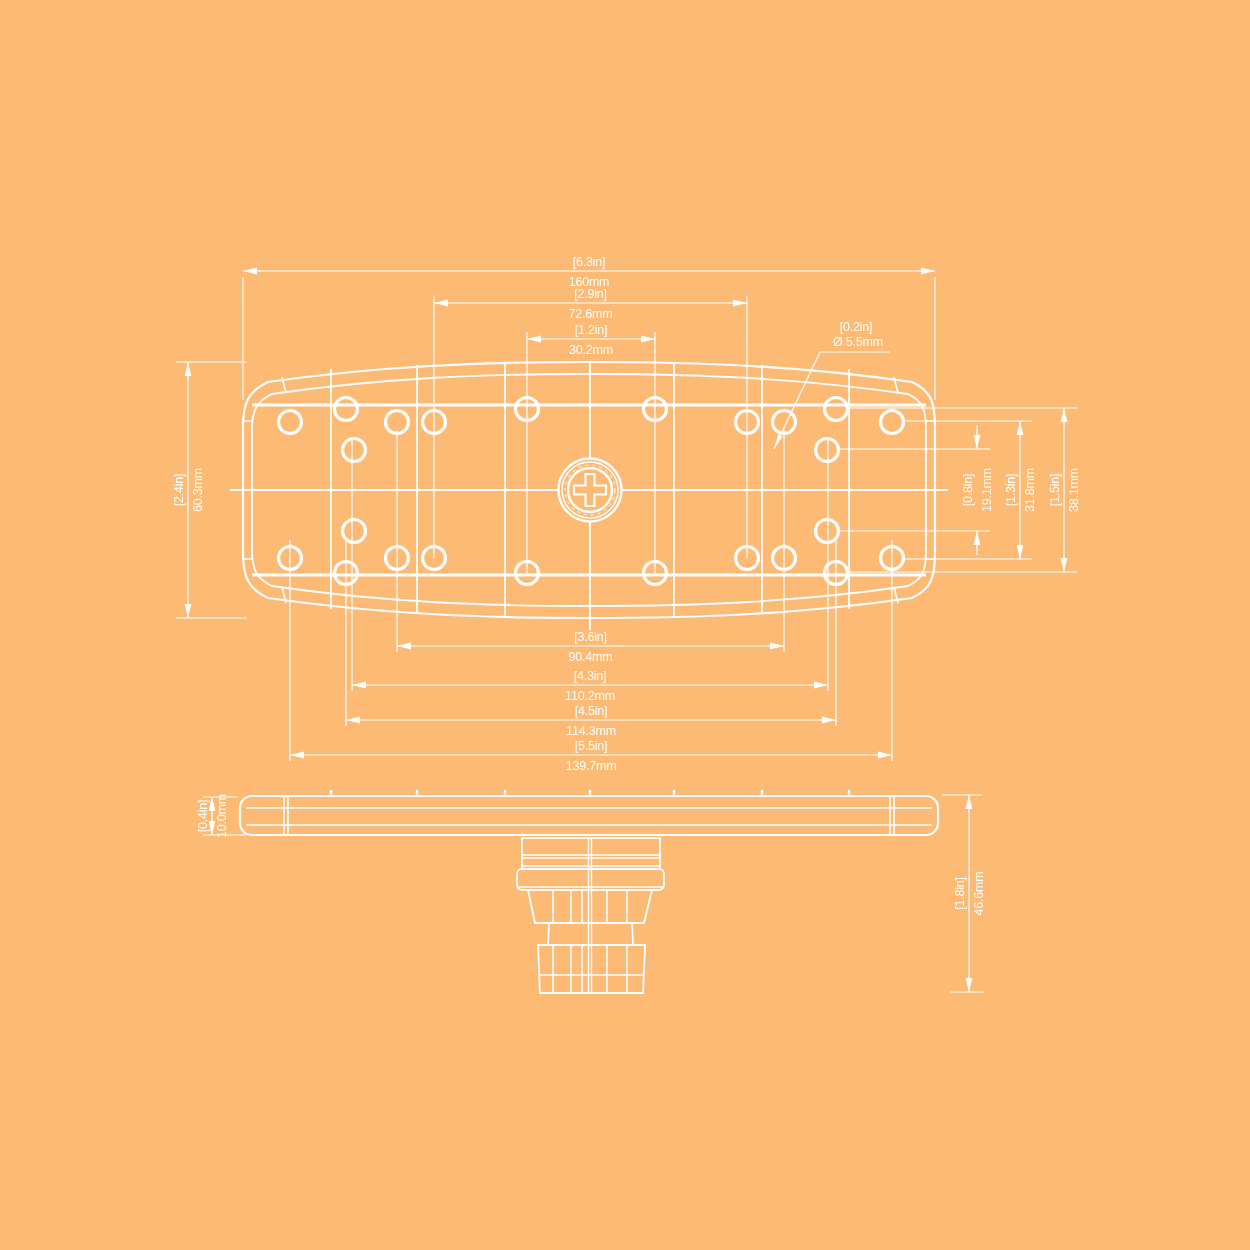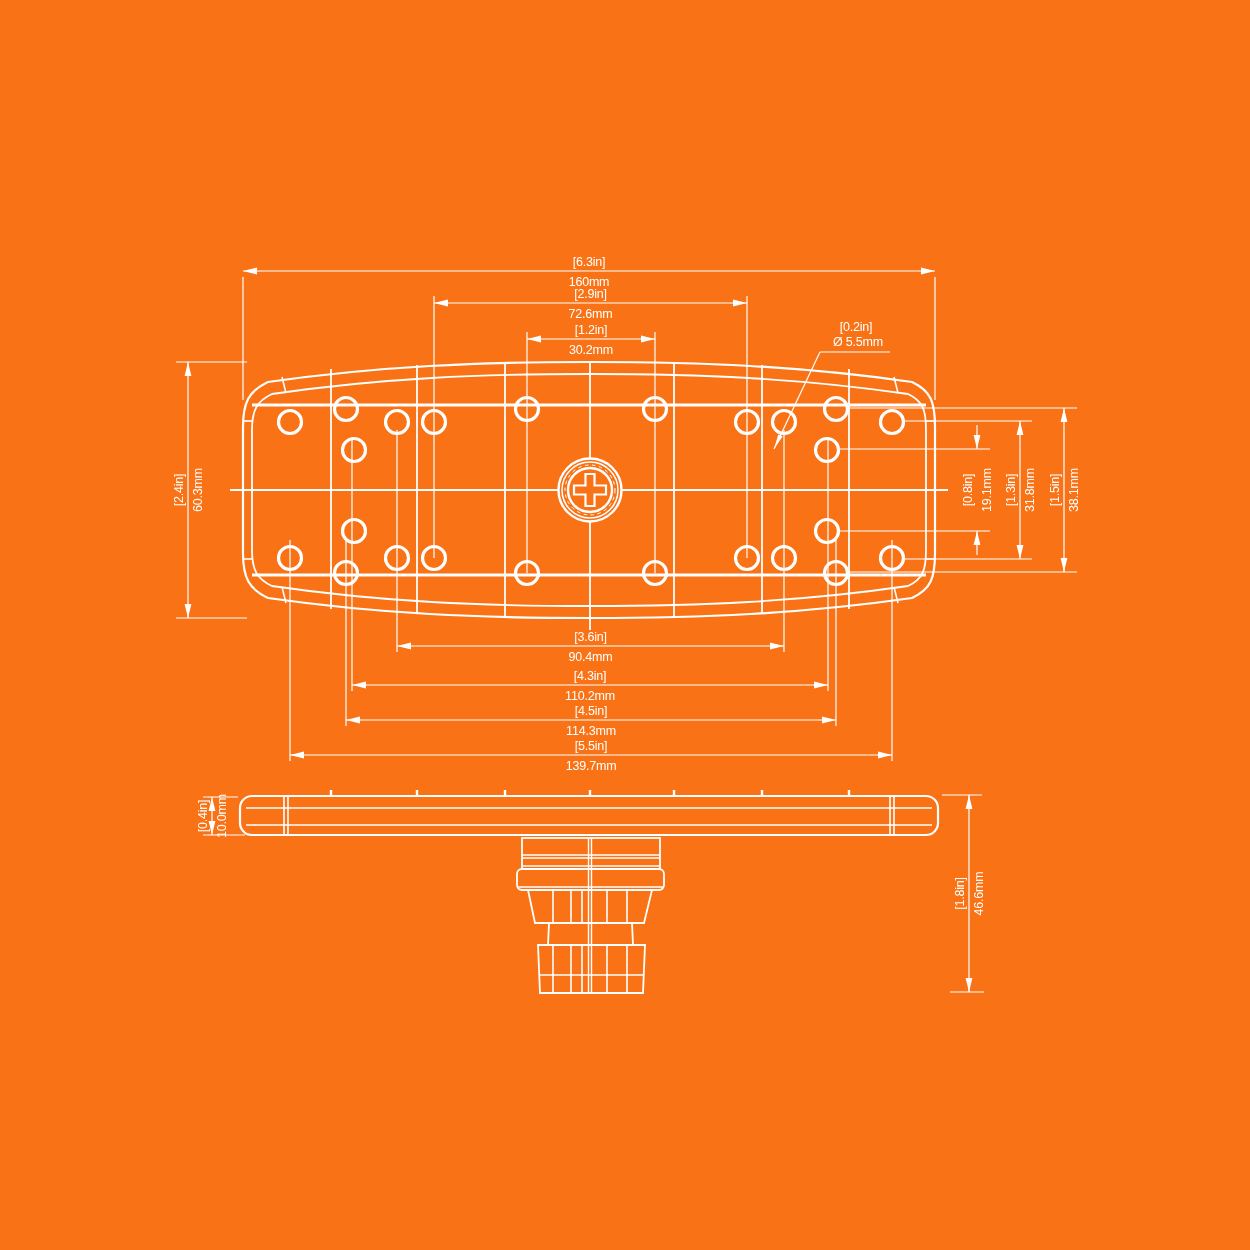--- a/index.html
+++ b/index.html
@@ -1,16 +1,16 @@
 <!DOCTYPE html>
 <html><head>
 <meta charset="utf-8">
 <style>
   html,body{margin:0;padding:0;background:#000;}
-  #stage{width:1250px;height:1250px;background:#f97316;position:relative;overflow:hidden;}
+  #stage{width:1250px;height:1250px;background:#fdba74;position:relative;overflow:hidden;}
   svg{display:block;}
   text{font-family:"Liberation Sans","DejaVu Sans",sans-serif;fill:#fff;font-size:12.5px;letter-spacing:-0.2px;}
 </style>
 </head>
 <body>
 
 <div id="stage">
   <svg id="cad" width="1250" height="1250" viewBox="0 0 1250 1250">
     <g id="g-top">
         <path d="M 243,427 L 243,553 C 243,578 249,589 268,598 C 380,614 480,618 590,618 C 700,618 800,614 912,598 C 931,589 935,578 935,553 L 935,427 C 935,402 931,391 912,382 C 800,366 700,362 590,362 C 480,362 380,366 268,382 C 249,391 243,402 243,427 Z" fill="none" stroke="#ffffff" stroke-width="2.2"></path>

